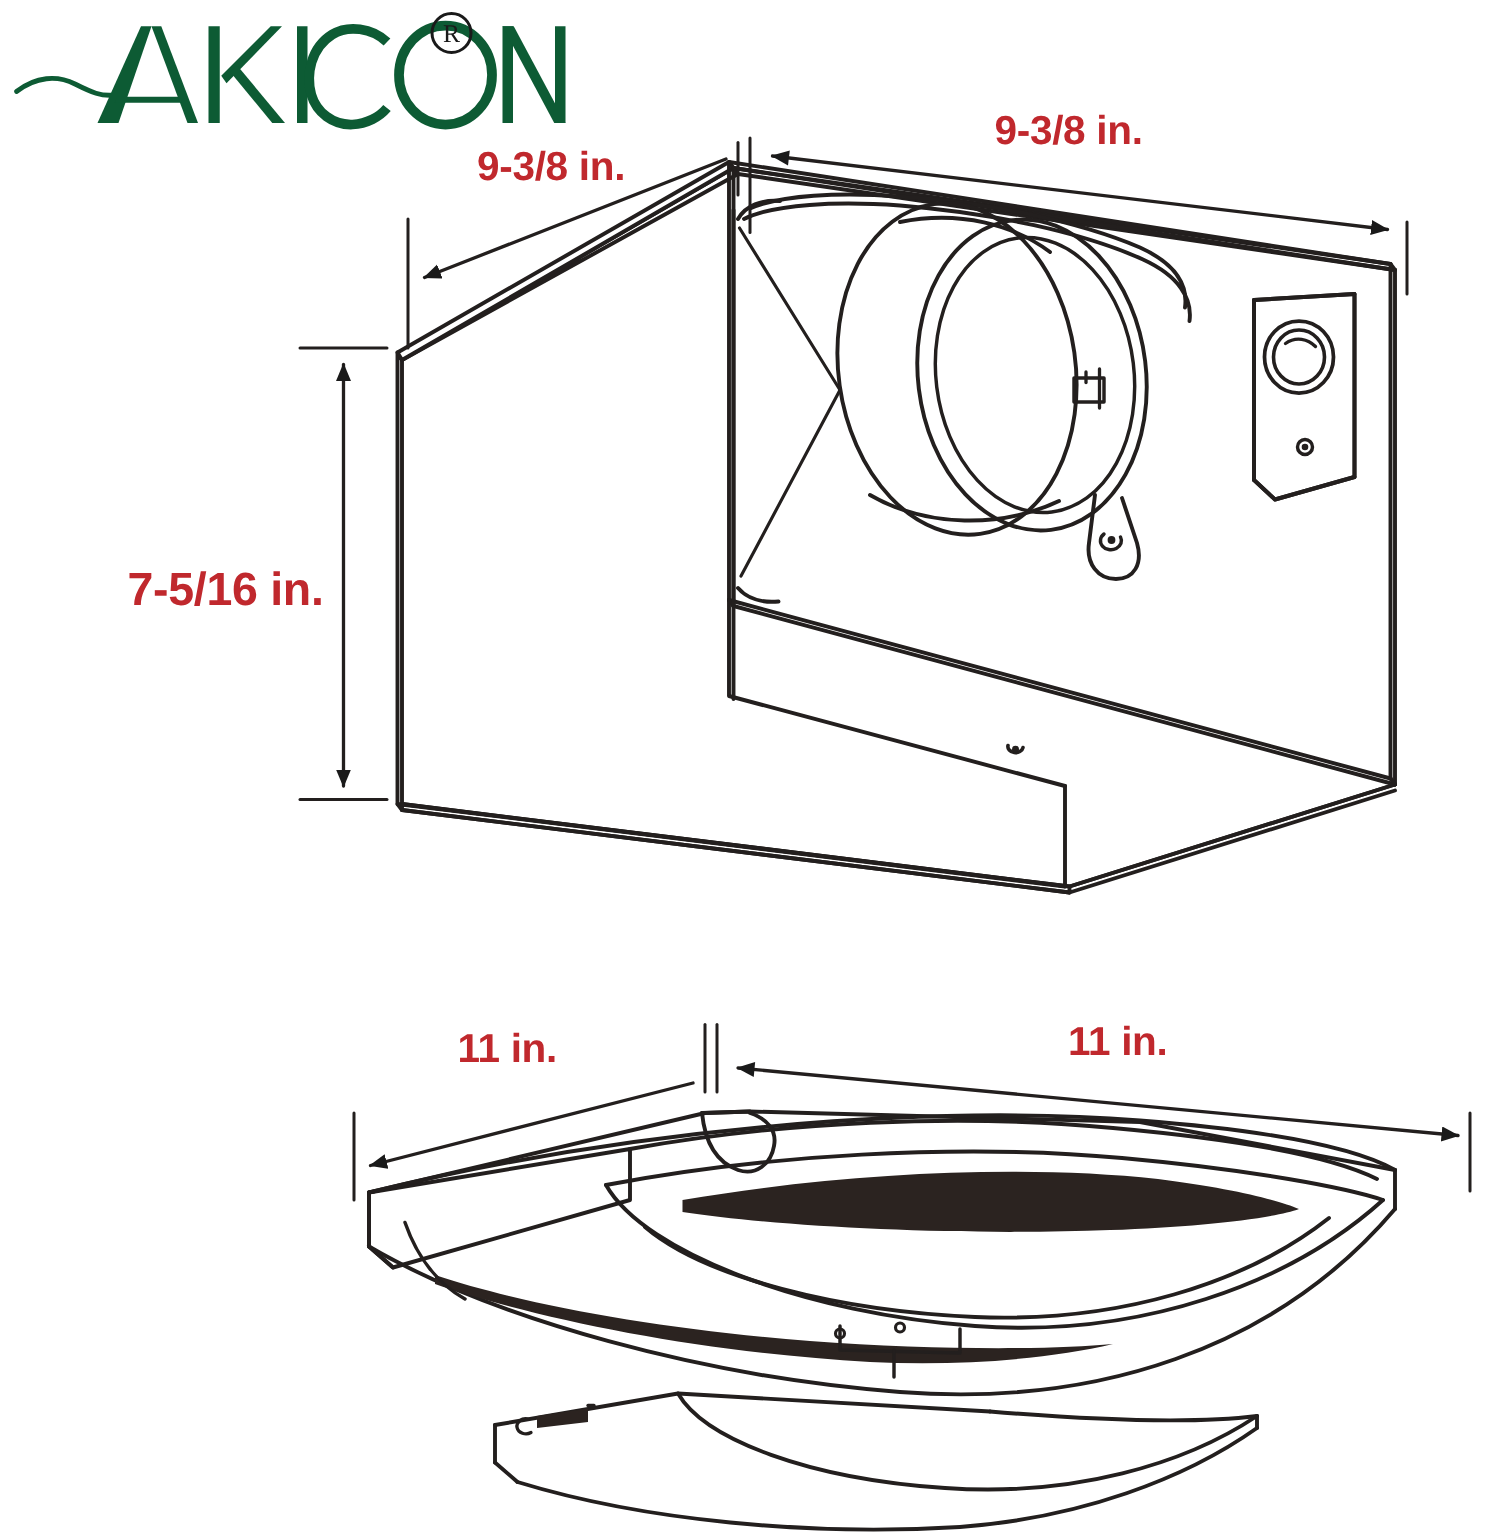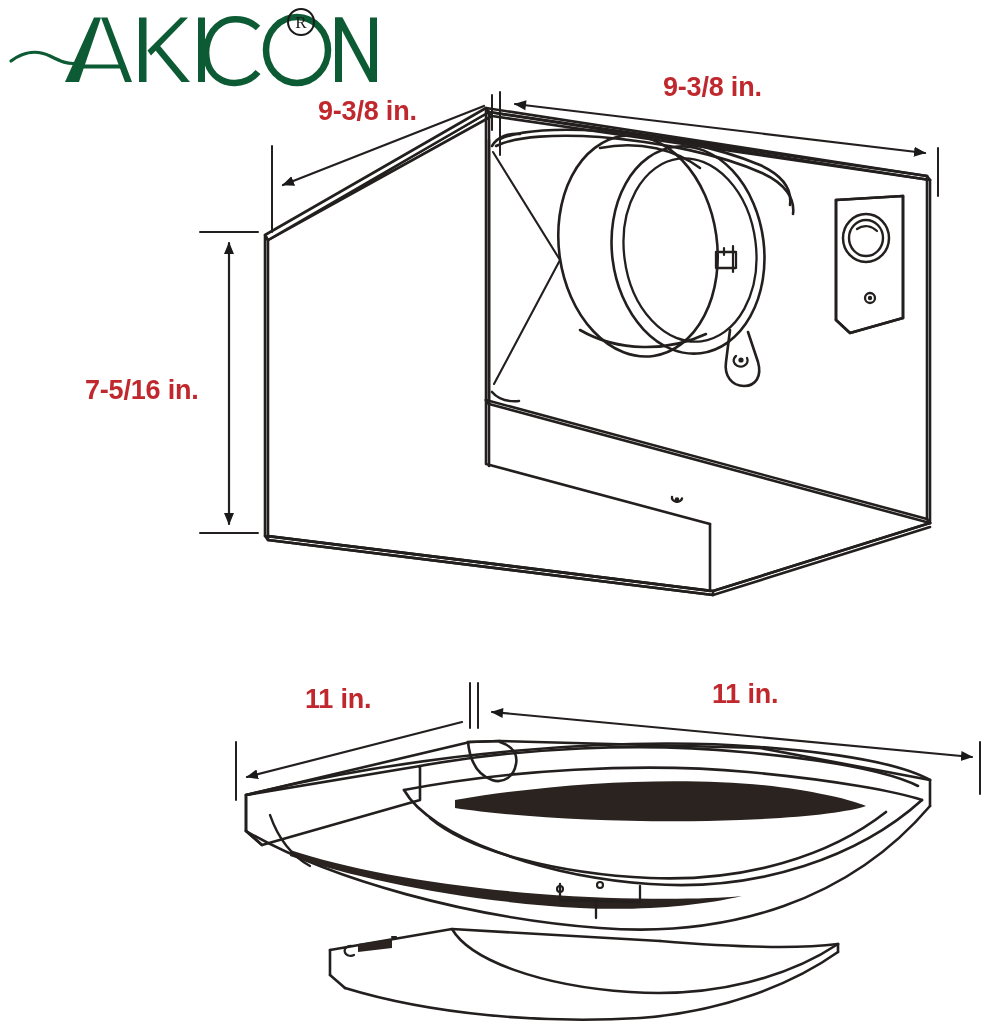--- a/index.html
+++ b/index.html
@@ -50,21 +50,21 @@
     color: #c0282d;
     font-family: "Liberation Sans", sans-serif;
     font-weight: bold;
     white-space: nowrap;
     letter-spacing: -0.2px;
     line-height: 1;
     user-select: none;
   }
   #dim-top-left   { left: 318px; top:  98px; font-size: 27px; }
   #dim-top-right  { left: 663px; top:  74px; font-size: 27px; }
-  #dim-vertical   { left:  85px; top: 377px; font-size: 27px; }
+  #dim-vertical   { left:  85px; top: 377px; font-size: 31px; }
   #dim-grille-left  { left: 305px; top: 686px; font-size: 27px; }
   #dim-grille-right { left: 712px; top: 681px; font-size: 27px; }
 </style>
 </head>
 <body>
 
 <div id="page">
 
   <div id="brand">
     <svg width="370" height="92" viewBox="0 0 370 92" xmlns="http://www.w3.org/2000/svg">

